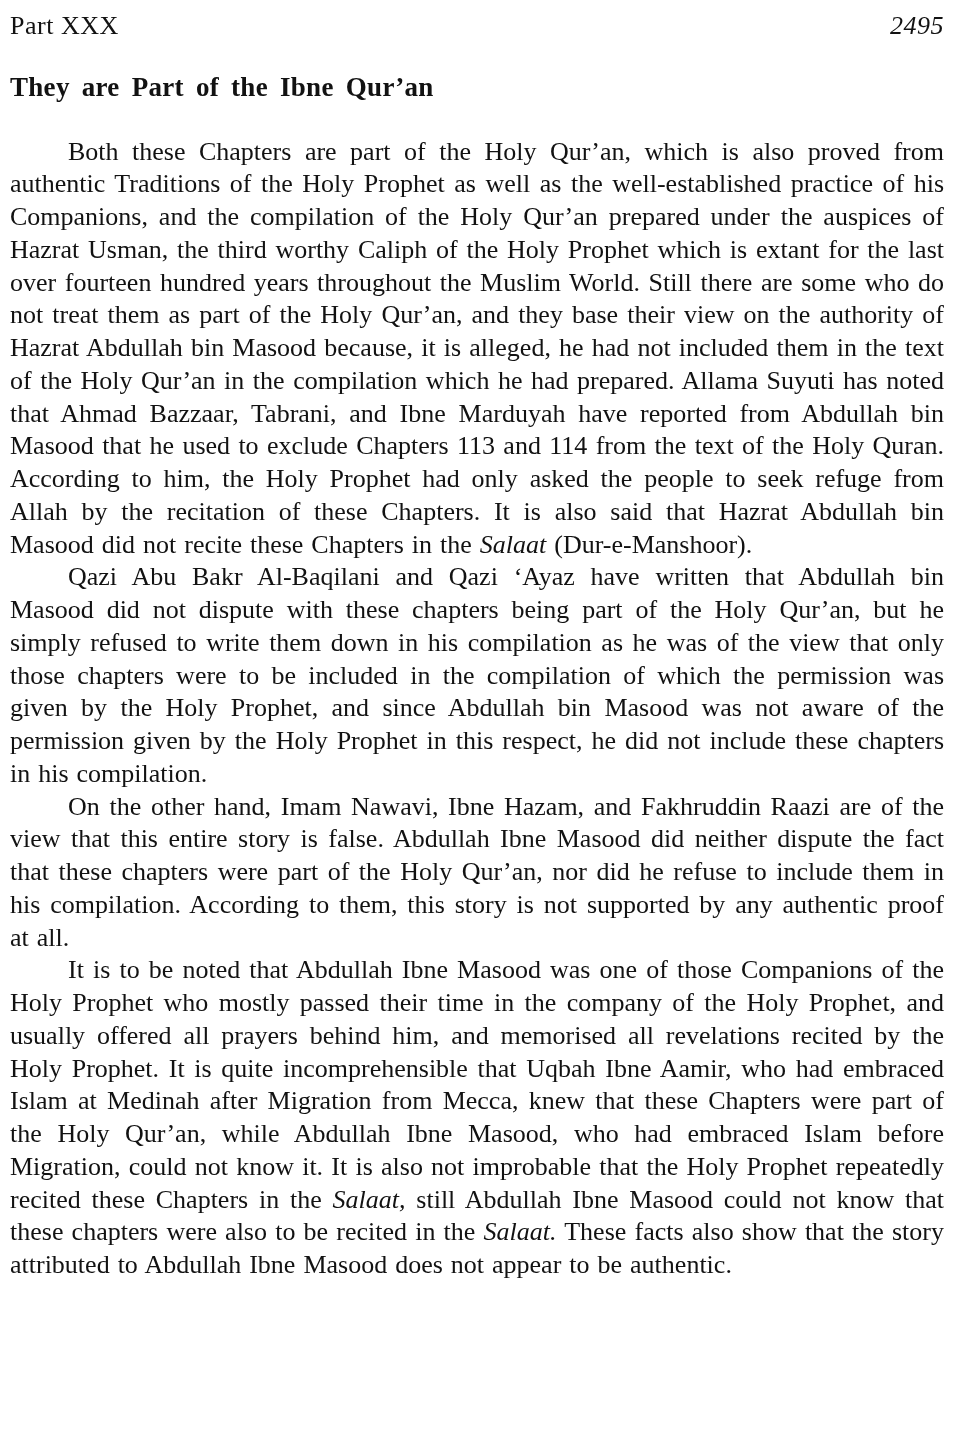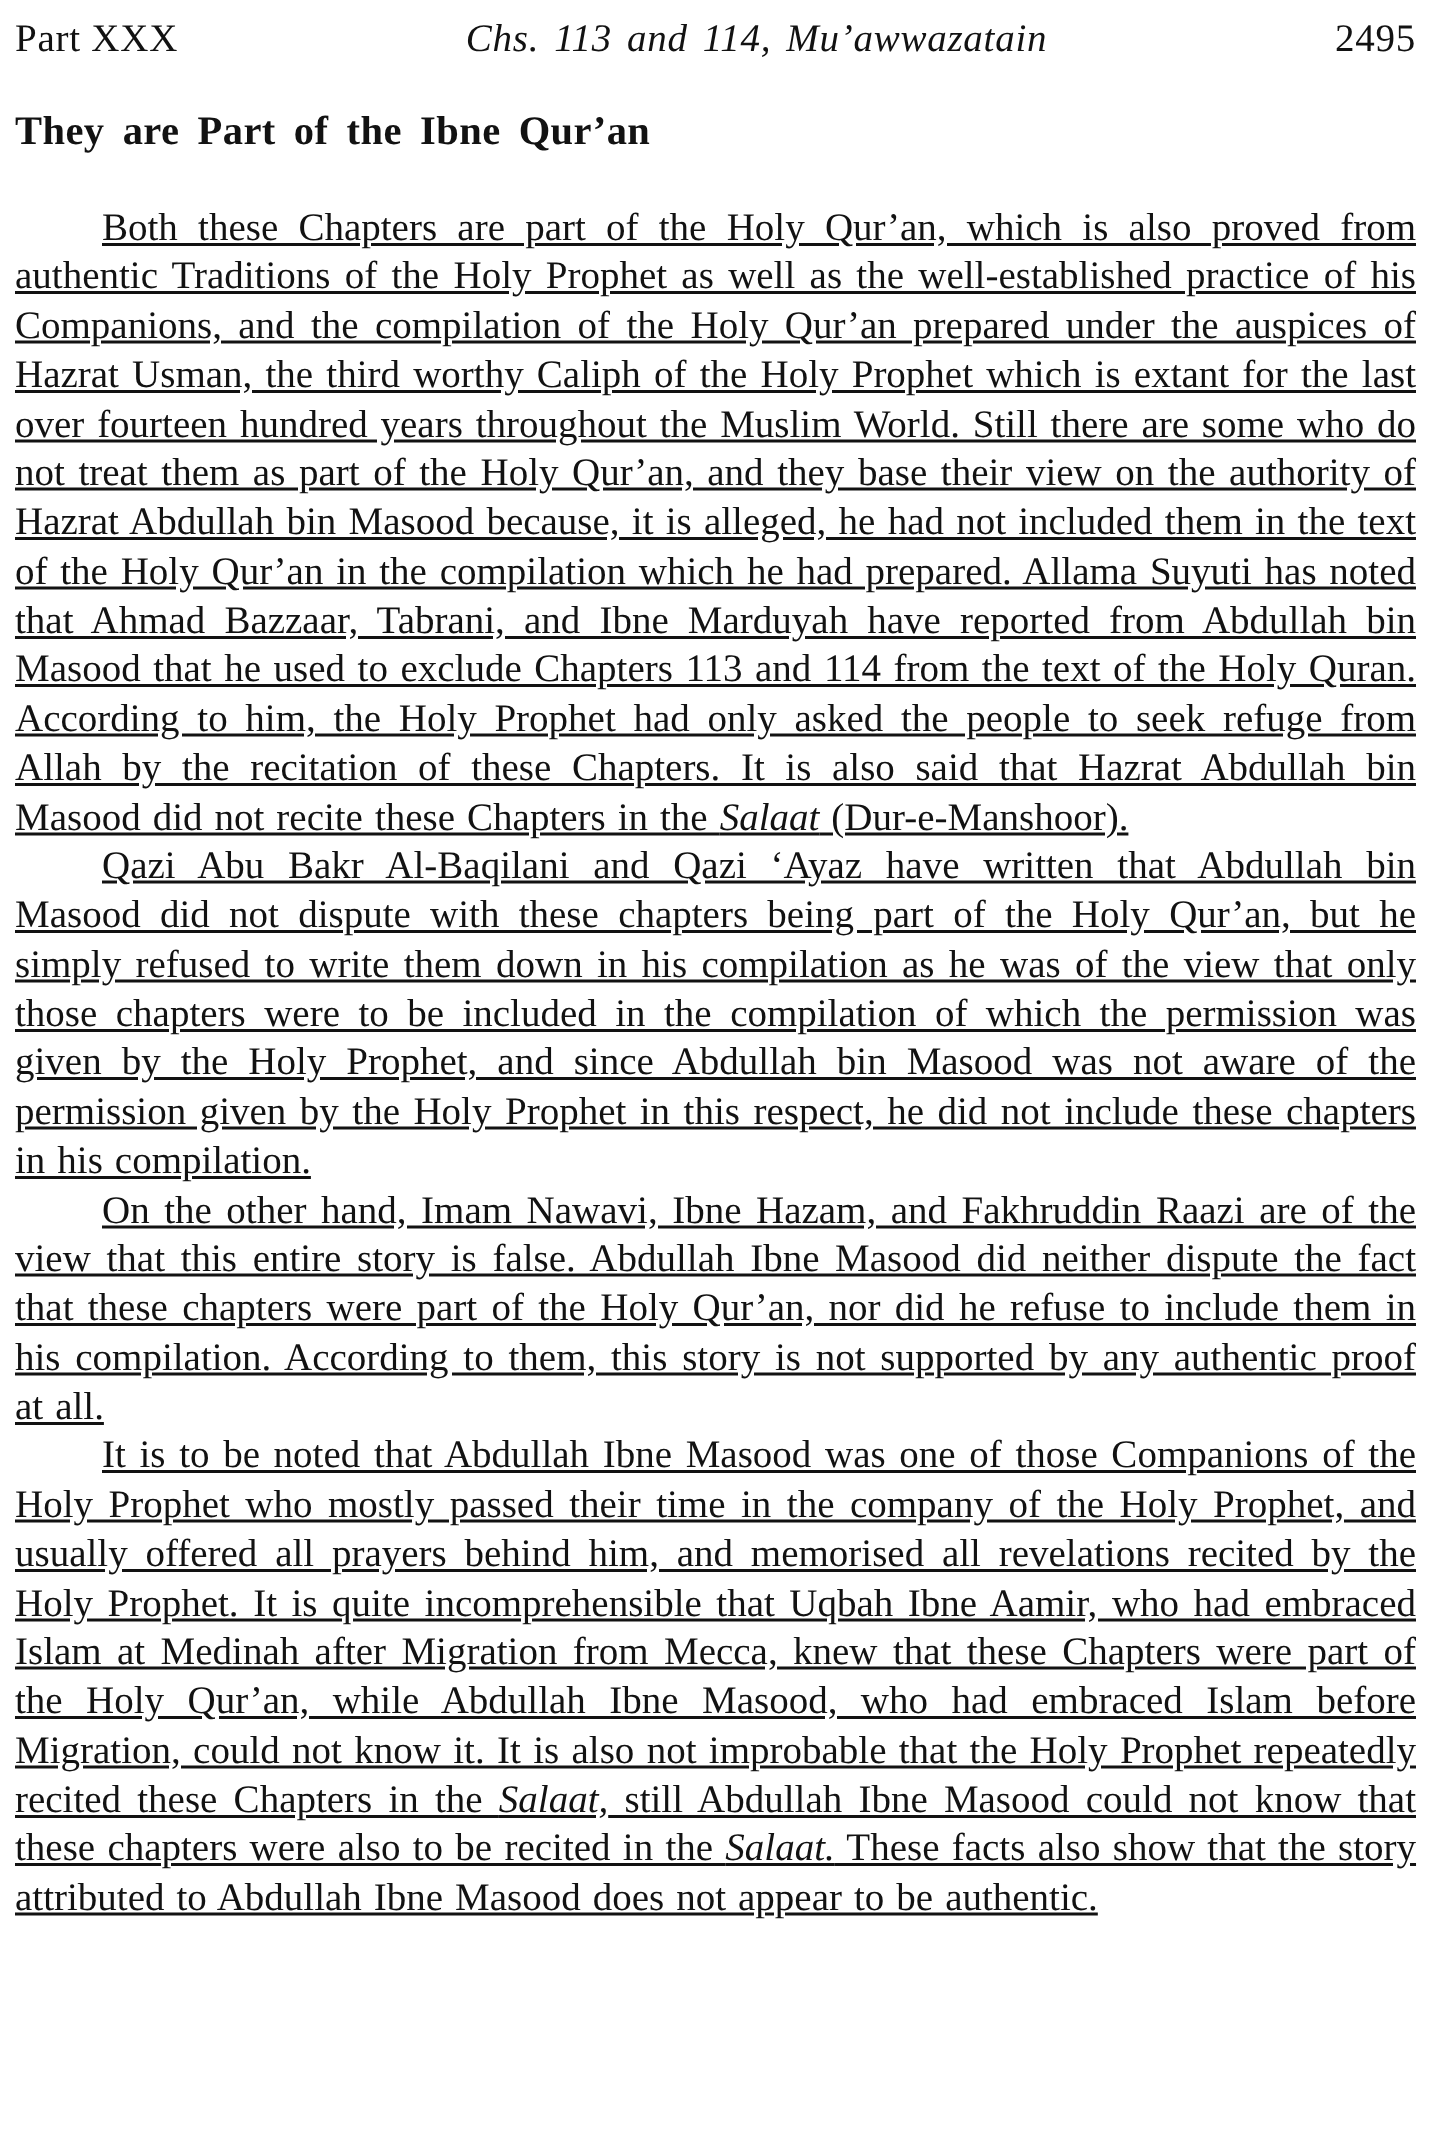--- a/index.html
+++ b/index.html
@@ -32,53 +32,52 @@
   .page-header .part-label {
     letter-spacing: 0.5px;
   }
   .page-header .running-title {
     font-style: italic;
     letter-spacing: 0.5px;
     word-spacing: 3px;
   }
   .page-header .page-number {
     letter-spacing: 0.5px;
+    font-style: italic;
   }
   .section-heading {
     margin-top: 30px;
     font-weight: bold;
     font-size: 27px;
     letter-spacing: 0.3px;
     word-spacing: 5px;
     line-height: 1.2;
   }
   .body-text {
     margin-top: 32px;
-    text-decoration: underline;
   }
   .para {
     margin: 0;
     font-size: 26px;
     line-height: 1.26;
     text-align: justify;
     text-indent: 58px;
     word-spacing: 1.5px;
   }
   .para i {
     font-style: italic;
   }
 </style>
 </head>
 <body>
 
 <div class="page">
 
   <div class="page-header">
     <span class="part-label">Part XXX</span>
-    <span class="running-title">Chs. 113 and 114, Mu’awwazatain</span>
     <span class="page-number">2495</span>
   </div>
 
   <div class="section-heading">They are Part of the Ibne Qur’an</div>
 
   <div class="body-text">
       <p class="para"><span>Both these Chapters are part of the Holy Qur’an, which is also proved from authentic Traditions of the Holy Prophet as well as the well-established practice of his Companions, and the compilation of the Holy Qur’an prepared under the auspices of Hazrat Usman, the third worthy Caliph of the Holy Prophet which is extant for the last over fourteen hundred years throughout the Muslim World. Still there are some who do not treat them as part of the Holy Qur’an, and they base their view on the authority of Hazrat Abdullah bin Masood because, it is alleged, he had not included them in the text of the Holy Qur’an in the compilation which he had prepared. Allama Suyuti has noted that Ahmad Bazzaar, Tabrani, and Ibne Marduyah have reported from Abdullah bin Masood that he used to exclude Chapters 113 and 114 from the text of the Holy Quran. According to him, the Holy Prophet had only asked the people to seek refuge from Allah by the recitation of these Chapters. It is also said that Hazrat Abdullah bin Masood did not recite these Chapters in the </span><i>Salaat</i><span> (Dur-e-Manshoor).</span></p>
       <p class="para"><span>Qazi Abu Bakr Al-Baqilani and Qazi ‘Ayaz have written that Abdullah bin Masood did not dispute with these chapters being part of the Holy Qur’an, but he simply refused to write them down in his compilation as he was of the view that only those chapters were to be included in the compilation of which the permission was given by the Holy Prophet, and since Abdullah bin Masood was not aware of the permission given by the Holy Prophet in this respect, he did not include these chapters in his compilation.</span></p>
       <p class="para"><span>On the other hand, Imam Nawavi, Ibne Hazam, and Fakhruddin Raazi are of the view that this entire story is false. Abdullah Ibne Masood did neither dispute the fact that these chapters were part of the Holy Qur’an, nor did he refuse to include them in his compilation. According to them, this story is not supported by any authentic proof at all.</span></p>
       <p class="para"><span>It is to be noted that Abdullah Ibne Masood was one of those Companions of the Holy Prophet who mostly passed their time in the company of the Holy Prophet, and usually offered all prayers behind him, and memorised all revelations recited by the Holy Prophet. It is quite incomprehensible that Uqbah Ibne Aamir, who had embraced Islam at Medinah after Migration from Mecca, knew that these Chapters were part of the Holy Qur’an, while Abdullah Ibne Masood, who had embraced Islam before Migration, could not know it. It is also not improbable that the Holy Prophet repeatedly recited these Chapters in the </span><i>Salaat,</i><span> still Abdullah Ibne Masood could not know that these chapters were also to be recited in the </span><i>Salaat.</i><span> These facts also show that the story attributed to Abdullah Ibne Masood does not appear to be authentic.</span></p>

